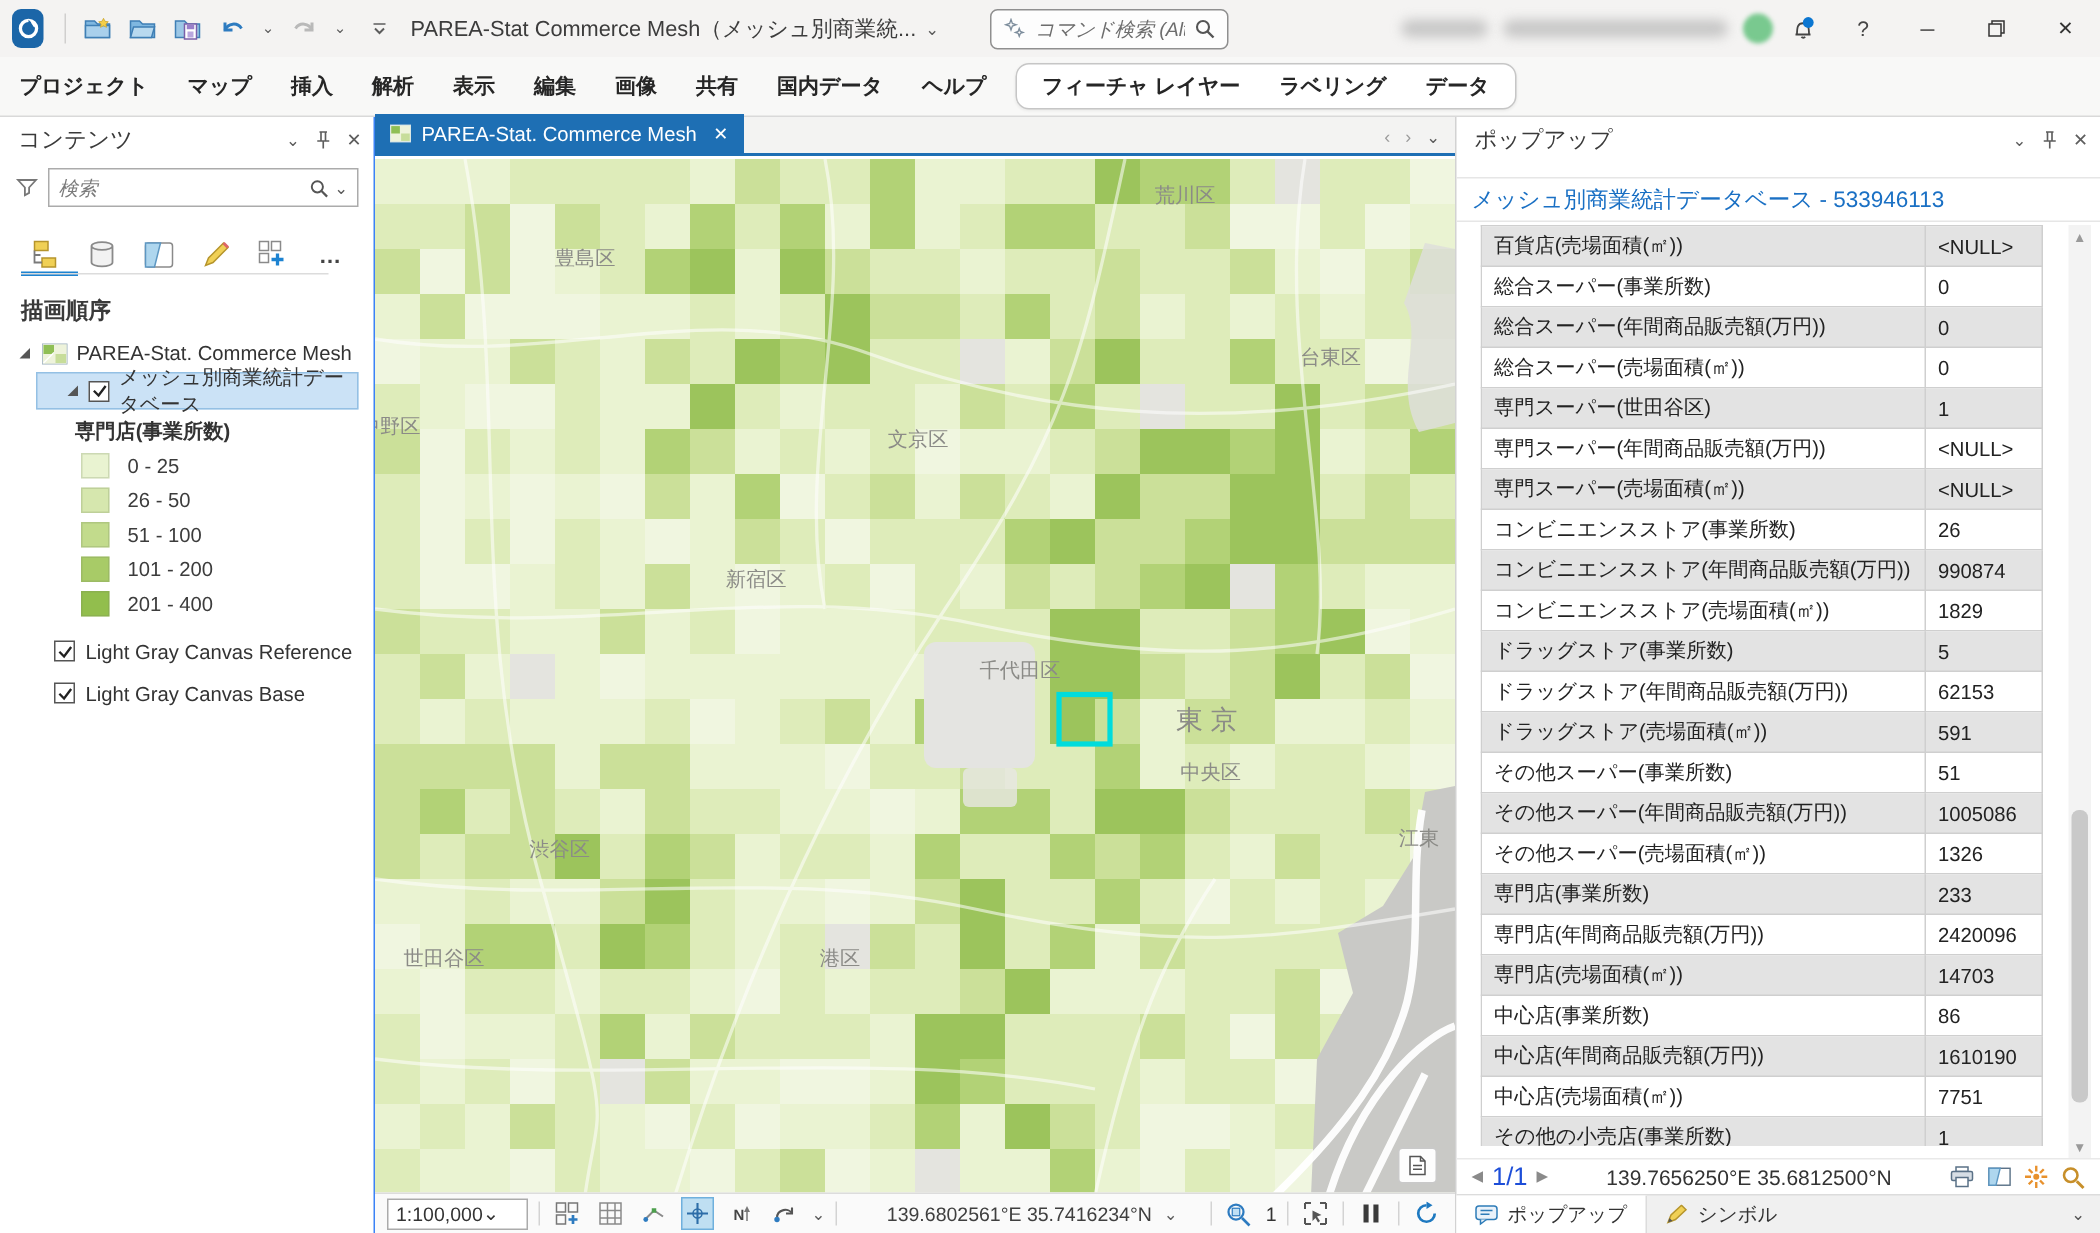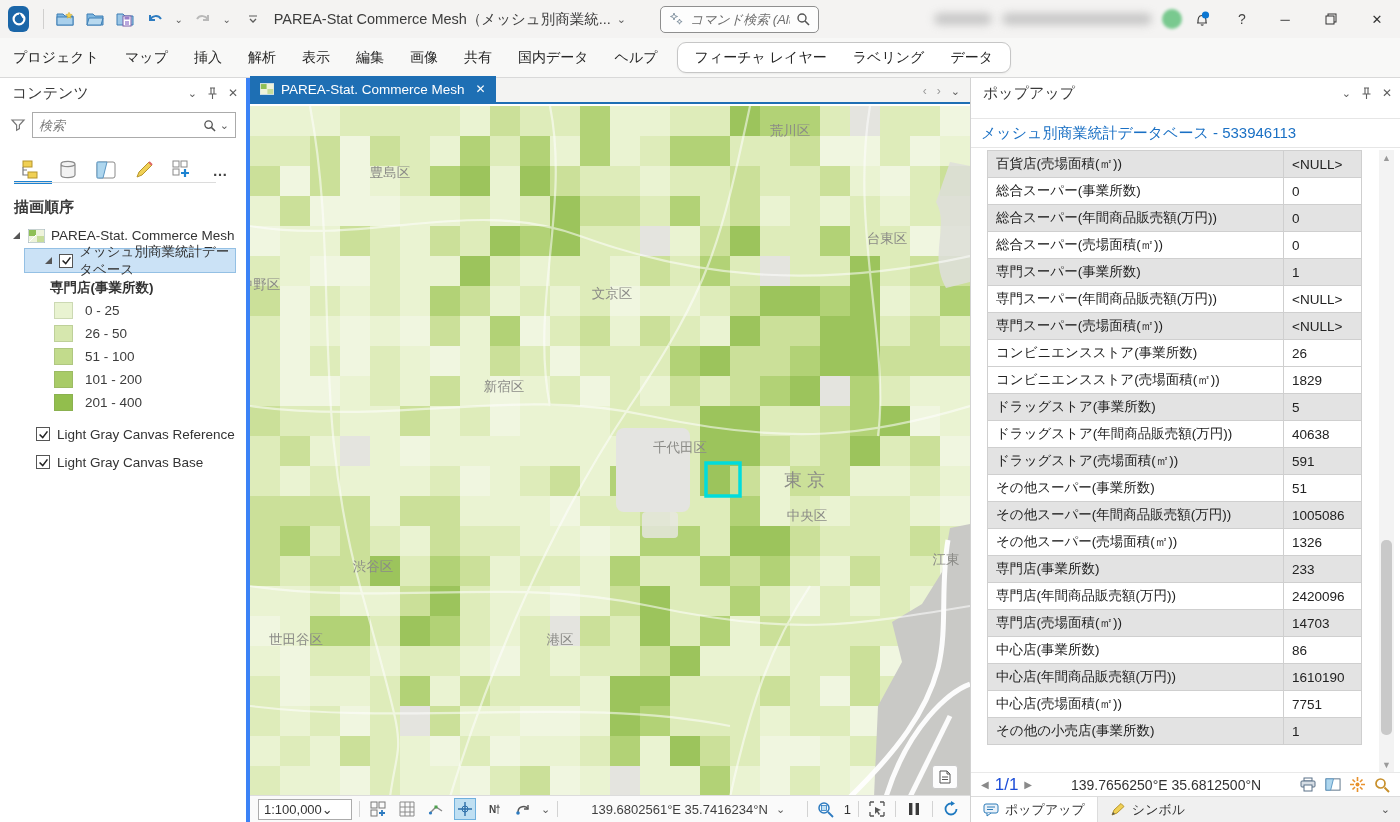--- a/index.html
+++ b/index.html
@@ -26,28 +26,28 @@
   .cmd-search input::placeholder { color:#6d6d6d; font-style:italic; }
   .account-blur { margin-left:115px; display:flex; align-items:center; gap:10px; }
   .blur-bar { height:12px; background:#b9b9b9; border-radius:6px; filter:blur(4px); opacity:.75; }
   .avatar-dot { width:20px; height:20px; border-radius:50%; background:#79c98f; filter:blur(1.5px); }
   .tb-right { margin-left:auto; display:flex; align-items:center; }
   .tb-icon { width:40px; height:38px; display:flex; align-items:center; justify-content:center; color:#444; font-size:14px; }
   .winbtn { width:46px; height:38px; display:flex; align-items:center; justify-content:center; color:#333; font-size:13px; }
 
   
   .ribbon { position:absolute; left:0; top:38px; width:1400px; height:40px; background:#f8f8f7;
-    border-bottom:1px solid #d9d9d9; display:flex; align-items:center; }
+    border-bottom:1px solid #d9d9d9; display:flex; align-items:center;font-weight:bold; }
   .ribbon-tab { font-size:14px; color:#262626; padding:9px 13px; cursor:default; white-space:nowrap; }
   .ctx-group { margin-left:6px; border:1px solid #c6c6c6; border-radius:9px; background:#fff;
     display:flex; align-items:center; padding:0 4px; height:31px; box-shadow:0 1px 2px rgba(0,0,0,.06); }
   .ctx-tab { font-size:14px; color:#262626; padding:17px 13px; white-space:nowrap; }
 
   
-  .contents-panel { position:absolute; left:0; top:78px; width:250px; bottom:0; background:#fff; border-right:4px solid #3b82f6; }
+  .contents-panel { position:absolute; left:0; top:78px; width:250px; bottom:0; background:#fff; border-right:1px solid #3b82f6; }
   .map-area { position:absolute; left:250px; top:78px; width:720px; bottom:0; background:#fff; }
   .popup-panel { position:absolute; left:970px; top:78px; width:430px; bottom:0; background:#fff; border-left:1px solid #d2d2d2; }
 
   
   .panel-header { height:30px; display:flex; align-items:center; padding:0 8px 0 12px; }
   .panel-title { font-size:15px; color:#3a3a3a; flex:1; }
   .panel-hicons { display:flex; align-items:center; gap:10px; color:#5e5e5e; }
   .search-row { display:flex; align-items:center; padding:4px 10px 2px 10px; gap:6px; }
   .search-box { flex:1; height:26px; border:1px solid #ababab; background:#fff; display:flex; align-items:center; padding:0 6px; gap:4px; }
   .search-box input { border:none; outline:none; flex:1; font-size:13px; font-style:italic; color:#555; font-family:inherit; width:60px; }
@@ -1129,46 +1129,50 @@
           </tr>
           <tr class="odd">
             <td>総合スーパー(年間商品販売額(万円))</td>
             <td class="val">0</td>
           </tr>
           <tr class="even">
             <td>総合スーパー(売場面積(㎡))</td>
             <td class="val">0</td>
           </tr>
           <tr class="odd">
-            <td>専門スーパー(事業所数)</td>
+            <td>専門スーパー(世田谷区)</td>
             <td class="val">1</td>
           </tr>
           <tr class="even">
             <td>専門スーパー(年間商品販売額(万円))</td>
             <td class="val">&lt;NULL&gt;</td>
           </tr>
           <tr class="odd">
             <td>専門スーパー(売場面積(㎡))</td>
             <td class="val">&lt;NULL&gt;</td>
           </tr>
           <tr class="even">
             <td>コンビニエンスストア(事業所数)</td>
             <td class="val">26</td>
           </tr>
+          <tr class="odd">
+            <td>コンビニエンスストア(年間商品販売額(万円))</td>
+            <td class="val">990874</td>
+          </tr>
           <tr class="even">
             <td>コンビニエンスストア(売場面積(㎡))</td>
             <td class="val">1829</td>
           </tr>
           <tr class="odd">
             <td>ドラッグストア(事業所数)</td>
             <td class="val">5</td>
           </tr>
           <tr class="even">
             <td>ドラッグストア(年間商品販売額(万円))</td>
-            <td class="val">40638</td>
+            <td class="val">62153</td>
           </tr>
           <tr class="odd">
             <td>ドラッグストア(売場面積(㎡))</td>
             <td class="val">591</td>
           </tr>
           <tr class="even">
             <td>その他スーパー(事業所数)</td>
             <td class="val">51</td>
           </tr>
           <tr class="odd">

